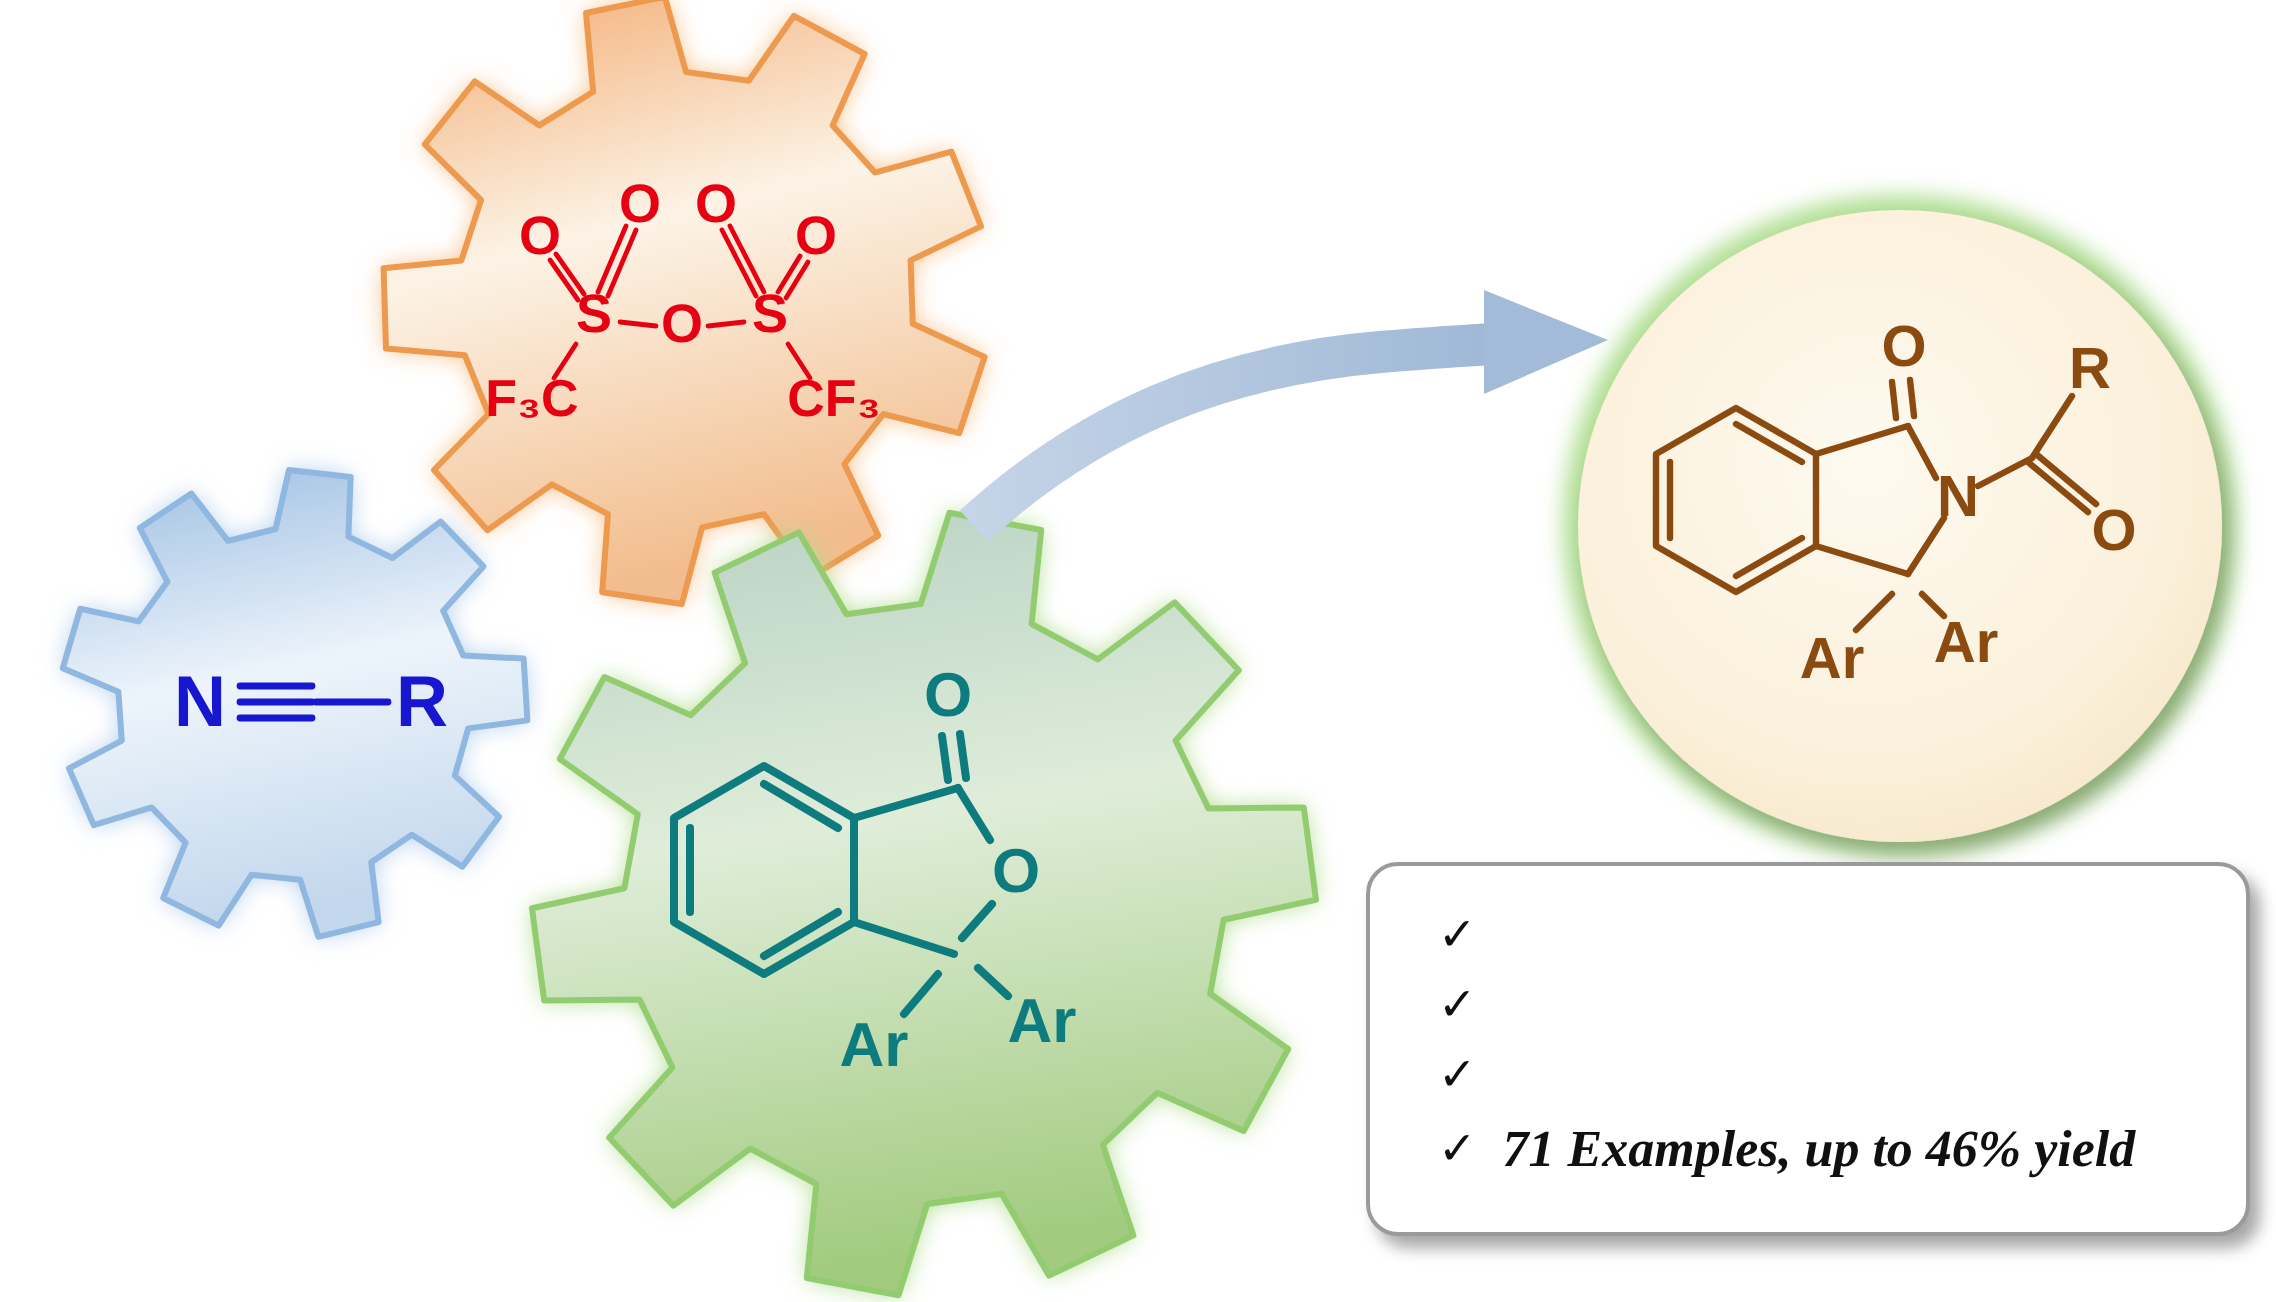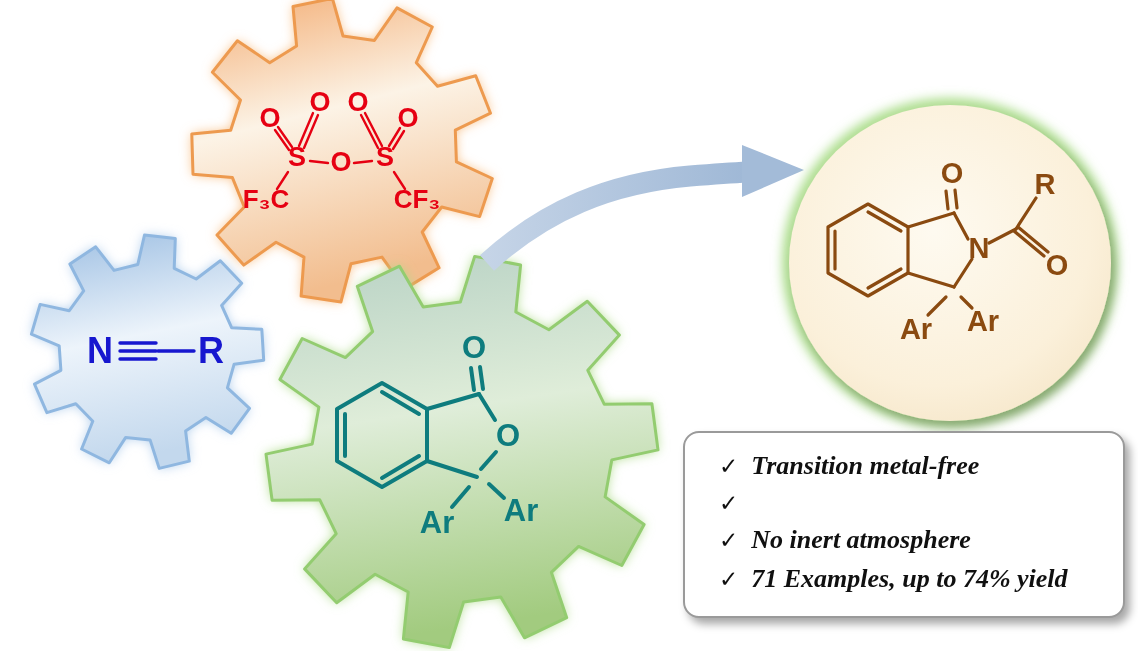--- a/index.html
+++ b/index.html
@@ -209,27 +209,25 @@
         <text class="t-brown" x="1057" y="275">O</text>
         <text class="t-brown" x="916" y="339">Ar</text>
         <text class="t-brown" x="983" y="331">Ar</text>
       </g>
     </g>
   </svg>
 
   <div class="checklist">
     <div class="check-row">
       <span class="tick">✓</span>
-      <span>Transition metal-free</span>
-    </div>
-    <div class="check-row">
-      <span class="tick">✓</span>
-    </div>
-    <div class="check-row">
-      <span class="tick">✓</span>
-      <span>No inert atmosphere</span>
-    </div>
-    <div class="check-row">
-      <span class="tick">✓</span>
-      <span>71 Examples, up to 74% yield</span>
+    </div>
+    <div class="check-row">
+      <span class="tick">✓</span>
+    </div>
+    <div class="check-row">
+      <span class="tick">✓</span>
+    </div>
+    <div class="check-row">
+      <span class="tick">✓</span>
+      <span>71 Examples, up to 46% yield</span>
     </div>
   </div>
 </div>
 
 </body></html>

